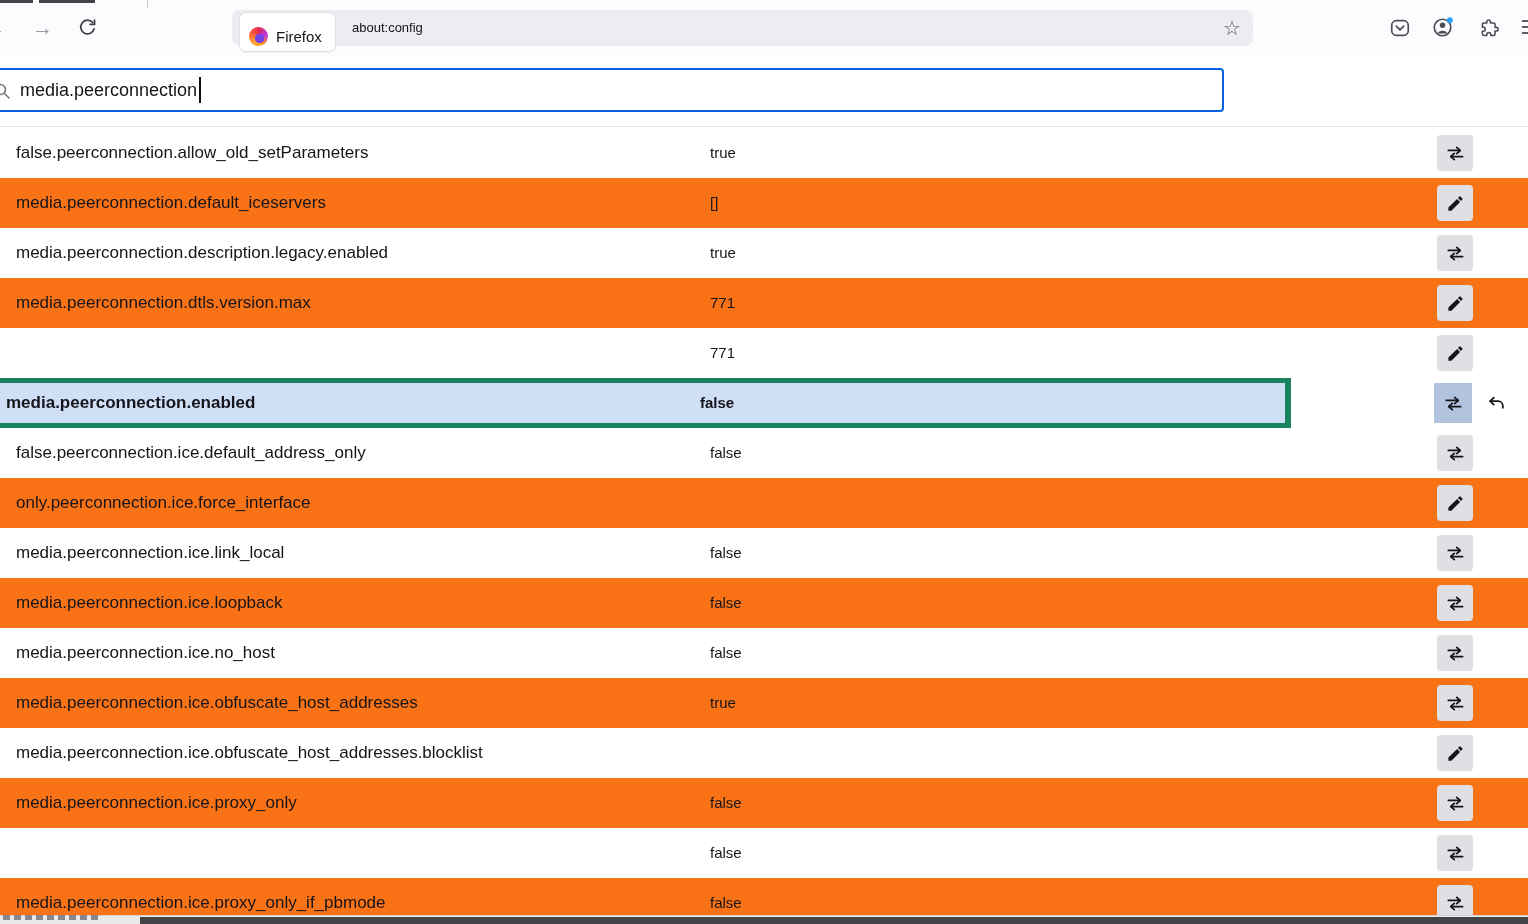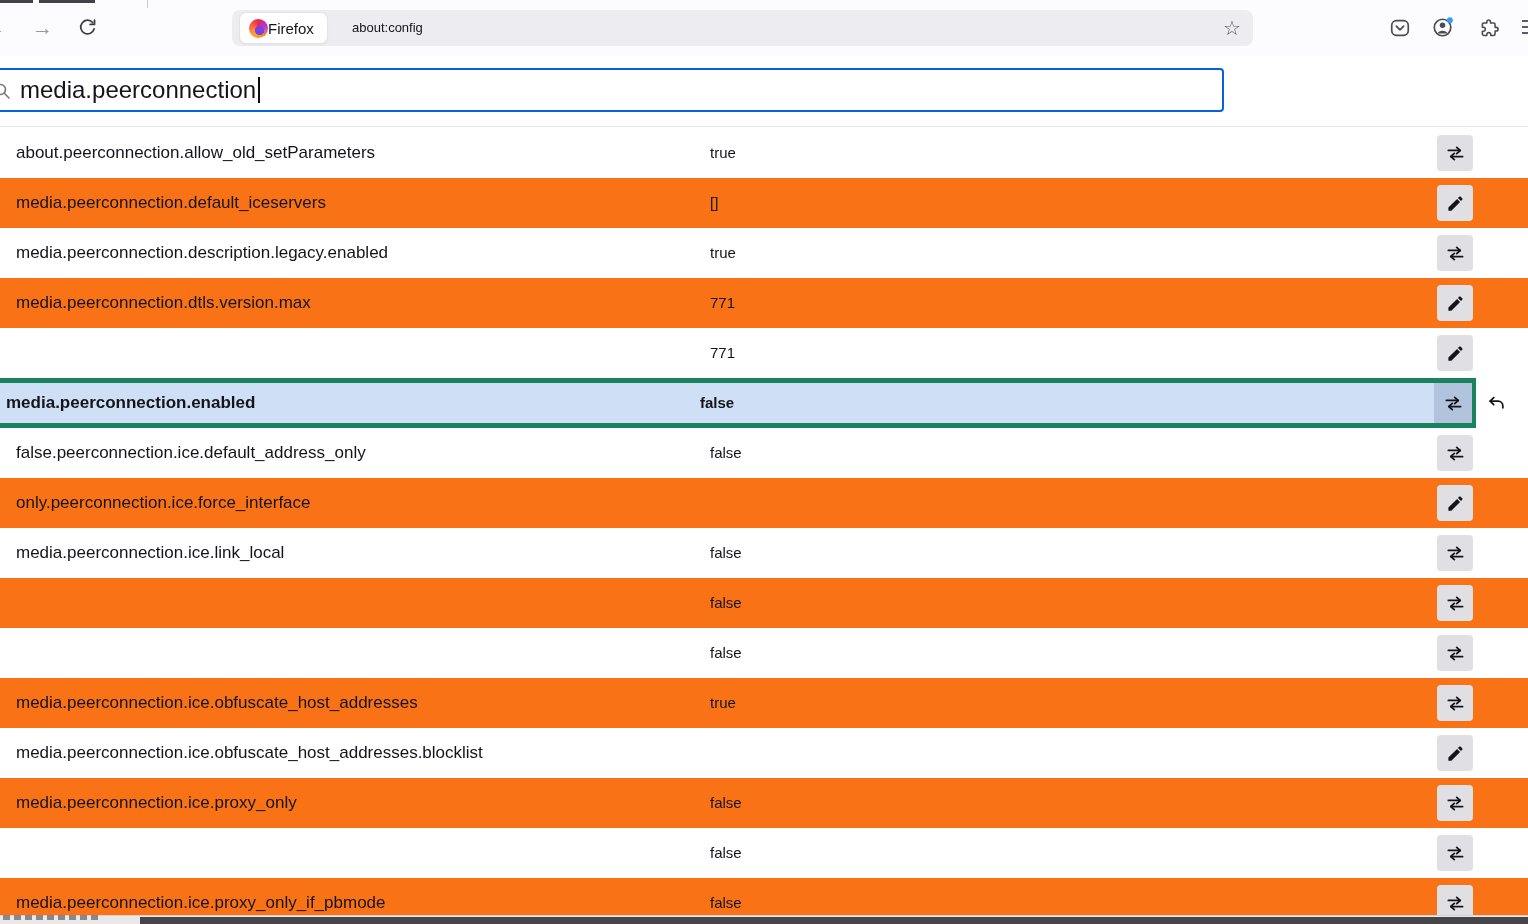--- a/index.html
+++ b/index.html
@@ -19,21 +19,21 @@
 
   .navglyph { position:absolute; font-size:21px; line-height:1; }
   .back-btn    { left:-16px; top:17px; color:#5b5b66; }
   .forward-btn { left:32px;  top:17px; color:#9a99a3; }
   .reload-btn  { position:absolute; left:77px; top:17px; width:21px; height:21px; color:#3e3d45; }
 
   .addressbar { position:absolute; left:232px; top:10px; width:1021px; height:36px;
                 background:#ececf1; border-radius:8px; }
   .chip { position:absolute; left:8px; top:3px; height:30px; background:#fff; border-radius:6px;
           box-shadow:0 0 0 1px #e2e2e7, 0 1px 2px rgba(0,0,0,.12);
-          display:flex; align-items:center; padding:0 13px 0 9px; }
+          display:flex; align-items:center; gap:8px; padding:8px 13px 0 9px; }
   .fxlogo { width:19px; height:19px; border-radius:50%;
             background: radial-gradient(circle at 56% 60%, #7542e5 0 29%, rgba(0,0,0,0) 31%),
                         conic-gradient(from 220deg, #ffa436, #ff613f, #e22850, #b833e1, #ff980e, #ffa436); }
   .chiplabel { font-size:15px; color:#15141a; }
   .urltext { position:absolute; left:120px; top:0; line-height:36px; font-size:13px; color:#15141a; }
   .star-btn { position:absolute; right:12px; top:5px; font-size:20px; color:#5b5b66; line-height:26px; }
 
   .tbicon { position:absolute; width:22px; height:22px; color:#4a4a52; }
   .pocket-btn  { left:1389px; top:17px; }
   .account-btn { left:1432px; top:16px; }
@@ -41,40 +41,40 @@
   .menu-btn    { position:absolute; left:1522px; top:20px; width:10px; height:16px; }
   .menu-btn i { display:block; width:10px; height:2px; background:#5b5b66; margin-bottom:4px; }
 
   
   .searchsec { position:absolute; top:56px; left:0; width:1528px; height:70px; background:#fff;
                border-bottom:1px solid #e6e6ea; }
   .searchbox { position:absolute; left:-20px; top:12px; width:1244px; height:44px;
                border:2px solid var(--blue); border-radius:4px; background:#fff;
                box-sizing:border-box; display:flex; align-items:center; padding-left:38px; }
   .search-icon { position:absolute; left:12px; top:13px; width:16px; height:16px; color:#77767f; }
-  .searchtext { font-size:24px; color:#15141a; }
+  .searchtext { font-size:18px; color:#15141a; }
   .caret { display:inline-block; width:2px; height:26px; background:#0c0c0d; margin-left:2px; }
 
   .checkbox { position:absolute; left:1237px; top:81px; width:18px; height:18px;
               border:1.5px solid #8a8a96; border-radius:3px; background:#fff; box-sizing:border-box; }
   .filterlabel { position:absolute; left:1266px; top:56px; line-height:70px; font-size:18px;
                  white-space:nowrap; color:#15141a; }
 
   
   #pref-table { position:absolute; top:128px; left:0; width:1528px; }
   .prow { position:relative; height:50px; background:#fff; }
   .prow.alt { background:#f97316; }
   .pname { position:absolute; left:16px; top:0; line-height:50px; font-size:17px; white-space:nowrap; }
   .pval  { position:absolute; left:710px; top:0; line-height:50px; font-size:15px; }
   .ctrl { position:absolute; left:1437px; top:7px; width:36px; height:36px; border:none;
           border-radius:4px; background:#e0dfe4; display:flex; align-items:center;
           justify-content:center; color:#15141a; cursor:pointer; }
   .ctrl svg { width:19px; height:19px; }
 
-  .prow.hl { height:50px; width:1476px; box-sizing:border-box; background:var(--hlbg);
+  .prow.hl { height:50px; width:1291px; box-sizing:border-box; background:var(--hlbg);
              border-top:5px solid var(--green); border-bottom:5px solid var(--green);
              border-right:6px solid var(--green);padding-left:13px; }
   .prow.hl .pname { left:6px; line-height:40px; font-weight:bold; }
   .prow.hl .pval  { left:700px; line-height:40px; font-weight:bold; }
   .prow.hl .ctrl  { left:1434px; top:0; width:38px; height:40px; border-radius:0; background:var(--hltoggle); }
   .prow.hl .ctrl.reset { left:1478px; width:37px; background:transparent; }
 
   
   .htrack { position:absolute; left:0; bottom:0; width:1528px; height:8px; background:#e9e9ea;
             border-top:1px solid #d2d2d5; z-index:5; }
@@ -146,21 +146,21 @@
       </span>
       <span class="searchtext">media.peerconnection</span>
       <span class="caret"></span>
     </div>
     <div class="checkbox"></div>
     <span class="filterlabel">Show only modified preferences</span>
   </div>
 
   <div id="pref-table">
       <div class="prow">
-        <span class="pname">about.peerconnection.allow_old_setParameters</span>
+        <span class="pname">false.peerconnection.allow_old_setParameters</span>
         <span class="pval">true</span>
         <button class="ctrl">
           <svg viewBox="0 0 24 24" fill="none" stroke="currentColor" stroke-width="2.2" stroke-linecap="round" stroke-linejoin="round">
             <path d="M3 8.2h14.5"></path>
             <path d="M13.5 4.2l4.5 4-4.5 4"></path>
             <path d="M21 15.8H6.5"></path>
             <path d="M10.5 11.8l-4.5 4 4.5 4"></path>
           </svg>
         </button>
       </div>
@@ -247,31 +247,33 @@
         <button class="ctrl">
           <svg viewBox="0 0 24 24" fill="none" stroke="currentColor" stroke-width="2.2" stroke-linecap="round" stroke-linejoin="round">
             <path d="M3 8.2h14.5"></path>
             <path d="M13.5 4.2l4.5 4-4.5 4"></path>
             <path d="M21 15.8H6.5"></path>
             <path d="M10.5 11.8l-4.5 4 4.5 4"></path>
           </svg>
         </button>
       </div>
       <div class="prow alt">
-        <span class="pval">false</span>
-        <button class="ctrl">
-          <svg viewBox="0 0 24 24" fill="none" stroke="currentColor" stroke-width="2.2" stroke-linecap="round" stroke-linejoin="round">
-            <path d="M3 8.2h14.5"></path>
-            <path d="M13.5 4.2l4.5 4-4.5 4"></path>
-            <path d="M21 15.8H6.5"></path>
-            <path d="M10.5 11.8l-4.5 4 4.5 4"></path>
-          </svg>
-        </button>
-      </div>
-      <div class="prow">
+        <span class="pname">media.peerconnection.ice.loopback</span>
+        <span class="pval">false</span>
+        <button class="ctrl">
+          <svg viewBox="0 0 24 24" fill="none" stroke="currentColor" stroke-width="2.2" stroke-linecap="round" stroke-linejoin="round">
+            <path d="M3 8.2h14.5"></path>
+            <path d="M13.5 4.2l4.5 4-4.5 4"></path>
+            <path d="M21 15.8H6.5"></path>
+            <path d="M10.5 11.8l-4.5 4 4.5 4"></path>
+          </svg>
+        </button>
+      </div>
+      <div class="prow">
+        <span class="pname">media.peerconnection.ice.no_host</span>
         <span class="pval">false</span>
         <button class="ctrl">
           <svg viewBox="0 0 24 24" fill="none" stroke="currentColor" stroke-width="2.2" stroke-linecap="round" stroke-linejoin="round">
             <path d="M3 8.2h14.5"></path>
             <path d="M13.5 4.2l4.5 4-4.5 4"></path>
             <path d="M21 15.8H6.5"></path>
             <path d="M10.5 11.8l-4.5 4 4.5 4"></path>
           </svg>
         </button>
       </div>

